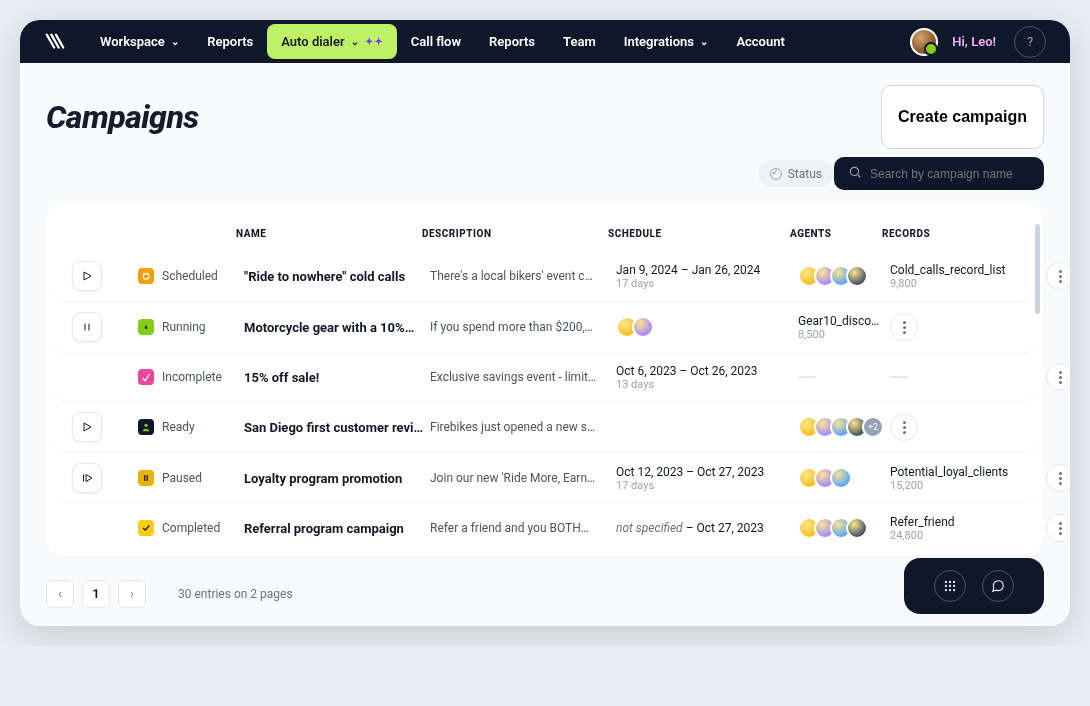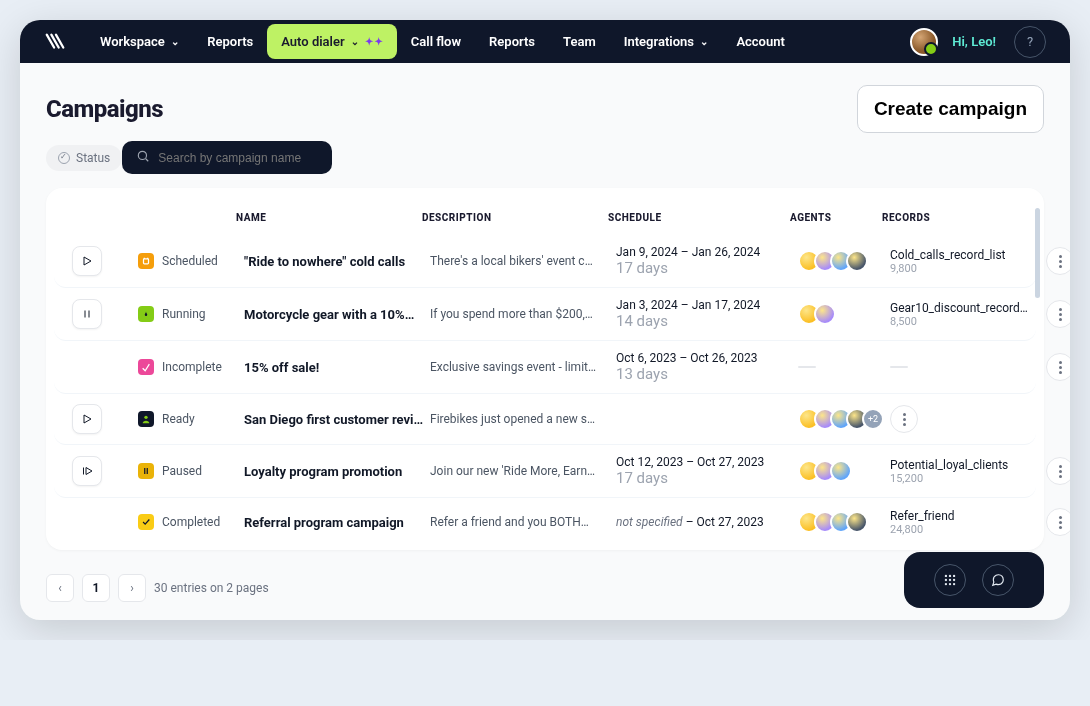--- a/index.html
+++ b/index.html
@@ -57,37 +57,37 @@
     width: 28px; height: 28px; border-radius: 50%;
     background: radial-gradient(circle at 35% 30%, #d4a574 0%, #8b5a2b 60%);
     position: relative;
     border: 2px solid #fff;
   }
   .avatar::after {
     content: ""; position: absolute; bottom: -2px; right: -2px;
     width: 10px; height: 10px; background: #84cc16; border-radius: 50%;
     border: 2px solid #0f172a;
   }
-  .greeting { color: #5eead4; font-weight: 600; margin-left: 10px; margin-right: 14px; }
+  .greeting { color: #f0abfc; font-weight: 600; margin-left: 10px; margin-right: 14px; }
   .help-btn {
     width: 32px; height: 32px; border-radius: 50%;
     border: 1.5px solid #475569; color: #94a3b8;
     display: flex; align-items: center; justify-content: center;
     cursor: pointer;
   }
   
   .content { padding: 22px 26px 0; }
   .page-head { display: flex; align-items: center; justify-content: space-between; }
-  .page-title { font-size: 24px; font-weight: 800; letter-spacing: -0.5px; }
+  .page-title { font-size: 32px; font-weight: 800; letter-spacing: -0.5px; font-style: italic; }
   .create-btn {
     background: #fff; border: 1px solid #d1d5db; border-radius: 10px;
-    padding: 12px 16px; font-weight: 700; font-size: 19px; cursor: pointer;
+    padding: 22px 16px; font-weight: 700; font-size: 16px; cursor: pointer;
   }
   .filter-row {
-    display: flex; align-items: center; justify-content: flex-start;
+    display: flex; align-items: center; justify-content: flex-end;
     margin-top: 8px;
   }
   .status-chip {
     display: inline-flex; align-items: center; gap: 6px;
     background: #f0f1f3; border-radius: 999px; padding: 6px 12px;
     font-size: 12px; color: #6b7280; cursor: pointer;
   }
   .status-chip .circ { width: 12px; height: 12px; border: 1.5px solid #9ca3af; border-radius: 50%; position: relative; }
   .status-chip .circ::after { content:"✓"; font-size:8px; position:absolute; top:-1px; left:1px; }
   .search-wrap {
@@ -133,21 +133,21 @@
   .badge.lime { background:#84cc16; }
   .badge.pink { background:#ec4899; }
   .badge.dark { background:#0f172a; }
   .badge.yellow { background:#eab308; }
   .badge.ycheck { background:#facc15; }
   .badge svg { width:10px; height:10px; }
   .cell-name { font-size: 13px; font-weight: 700; color: #111827; white-space:nowrap; overflow:hidden; text-overflow:ellipsis; }
   .cell-desc { font-size: 12px; color:#4b5563; white-space:nowrap; overflow:hidden; text-overflow:ellipsis; }
   .cell-sched .main { font-size: 12px; color:#111827; }
   .cell-sched .main i { font-style: italic; color:#6b7280; }
-  .cell-sched .sub { font-size: 15px; color:#9ca3af; }
+  .cell-sched .sub { font-size: 11px; color:#9ca3af; }
   .agents { display:flex; }
   .ag {
     width:22px; height:22px; border-radius:50%;
     background: radial-gradient(circle at 35% 30%, #fbcfe8 0%, #9f7aea 70%);
     border:2px solid #fff; margin-left:-6px;
   }
   .ag:first-child{ margin-left:0; }
   .ag.more { background:#94a3b8; color:#fff; font-size:9px; display:flex; align-items:center; justify-content:center; }
   .dash { width:18px; height:2px; background:#e5e7eb; border-radius:2px; }
   .cell-rec .main { font-size:12px; color:#111827; white-space:nowrap; overflow:hidden; text-overflow:ellipsis; max-width:140px; }
@@ -166,21 +166,21 @@
     display:flex; align-items:center; justify-content:space-between;
     padding: 14px 26px 18px; margin-top:10px;
   }
   .pager { display:flex; align-items:center; gap:8px; }
   .pbtn {
     width:28px; height:28px; border-radius:6px; background:#fff;
     border:1px solid #e5e7eb; display:flex; align-items:center; justify-content:center;
     cursor:pointer; color:#6b7280; font-size:12px;
   }
   .pbtn.num { font-weight:700; color:#111827; }
-  .entries { font-size:12px; color:#6b7280; margin-left:0; }
+  .entries { font-size:12px; color:#6b7280; margin-left:24px; }
   .rows-sel { display:flex; align-items:center; gap:8px; font-size:12px; color:#6b7280; }
   .rows-sel .sel {
     border:1px solid #e5e7eb; border-radius:6px; padding:5px 10px; background:#fff;
     display:flex; align-items:center; gap:8px; cursor:pointer;
   }
   
   .dock {
     position:absolute; right:26px; bottom:12px;
     background:#0f172a; border-radius:16px;
     padding:12px 30px; display:flex; gap:16px;
@@ -335,24 +335,20 @@
             <div class="status-cell">
               <div class="badge lime">
                 <svg viewBox="0 0 24 24" fill="#0f172a">
                   <path d="M6 2c0 4 3 5 3 8a3 3 0 1 1-6 0c0-3 3-4 3-8z" transform="translate(6 4)"></path>
                 </svg>
               </div>
               <span>Running</span>
             </div>
             <div class="cell-name">Motorcycle gear with a 10%…</div>
             <div class="cell-desc">If you spend more than $200,…</div>
-            <div class="cell-sched">
-              <div class="main">Jan 3, 2024 – Jan 17, 2024</div>
-              <div class="sub">14 days</div>
-            </div>
             <div>
               <div class="agents">
                 <div class="ag" style="background: radial-gradient(circle at 35% 30%, rgb(253, 230, 138) 0%, rgb(251, 191, 36) 70%);"></div>
                 <div class="ag" style="background: radial-gradient(circle at 35% 30%, rgb(253, 230, 138) 0%, rgb(167, 139, 250) 70%);"></div>
               </div>
             </div>
             <div class="cell-rec">
               <div class="main">Gear10_discount_record_li…</div>
               <div class="sub">8,500</div>
             </div>

